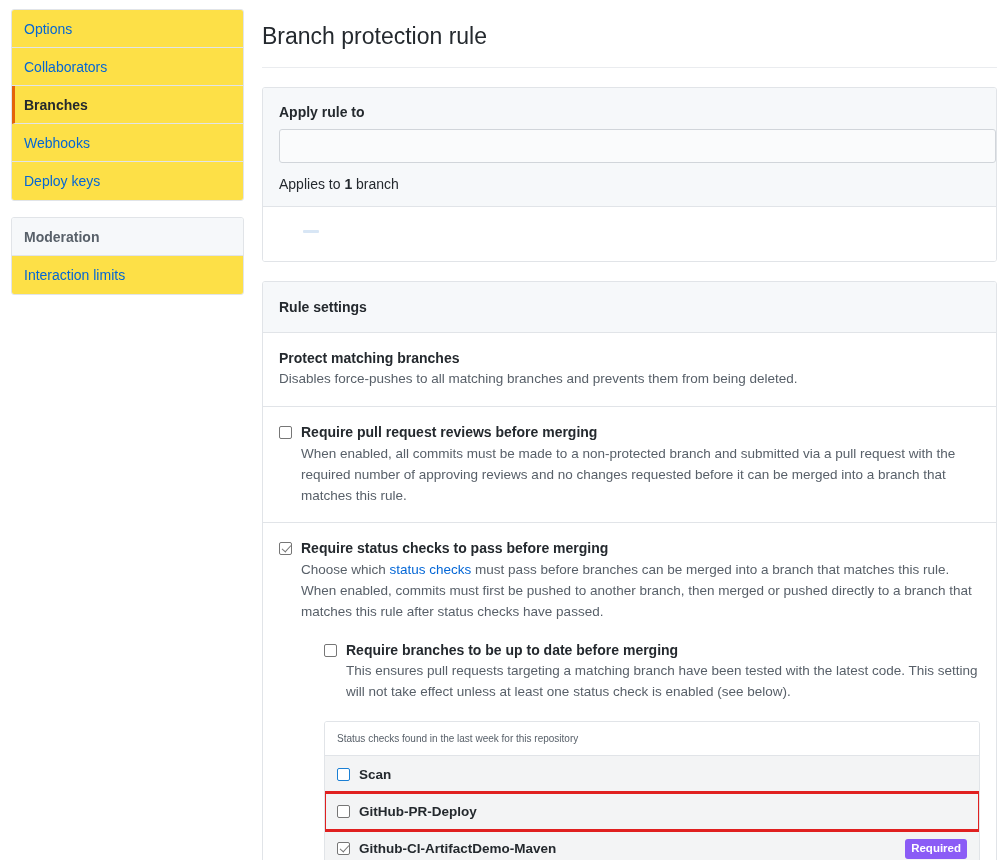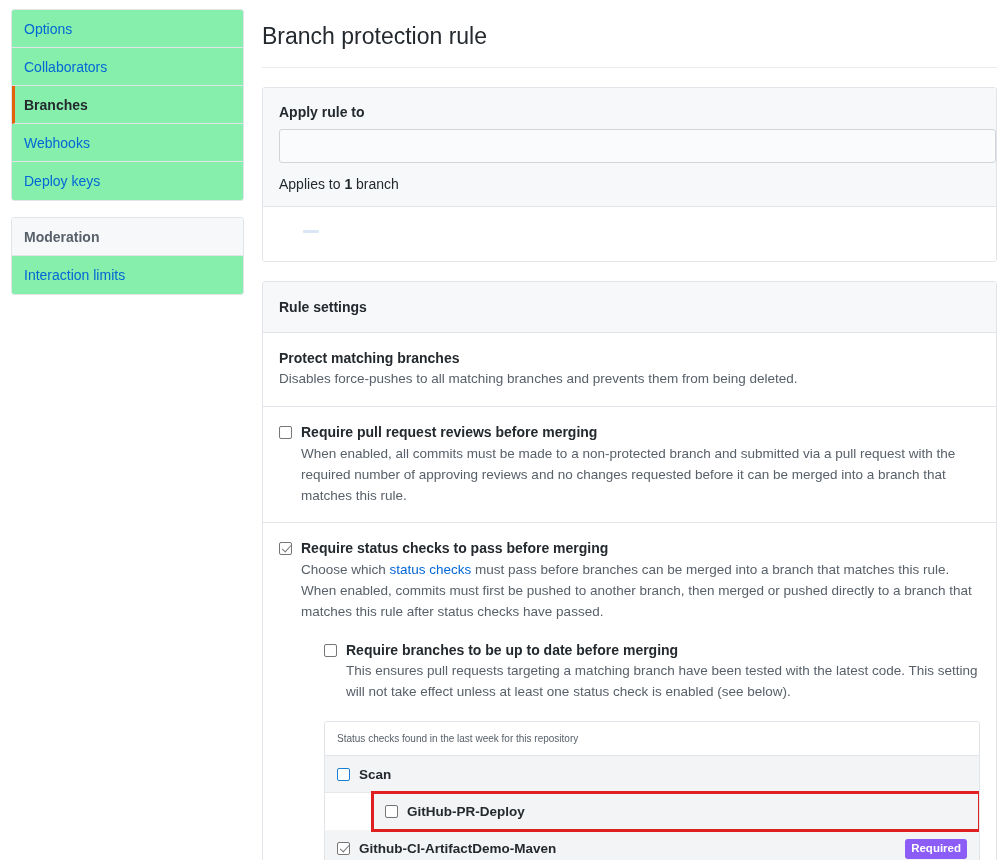--- a/index.html
+++ b/index.html
@@ -33,21 +33,21 @@
   }
   .menu-card + .menu-card { margin-top: 16px; }
   .menu-item {
     position: relative;
     height: 38px;
     line-height: 38px;
     padding-left: 12px;
     font-size: 14px;
     color: #0366d6;
     border-bottom: 1px solid #e1e4e8;
-    background: #86efac;
+    background: #fde047;
     cursor: pointer;
     white-space: nowrap;
     overflow: hidden;
   }
   .menu-item:last-child { border-bottom: none; }
   .menu-item.selected {
     color: #24292e;
     font-weight: bold;
     border-left: 3px solid #e36209;
     padding-left: 9px;
@@ -214,21 +214,20 @@
   .check-item .cb { margin-top: 0; }
   .check-name {
     font-size: 13.5px;
     font-weight: bold;
     color: #24292e;
   }
   .check-item.highlight {
     outline: 3px solid #e02020;
     outline-offset: -1px;
     z-index: 3;
-    margin-left: 48px;
   }
   .req-badge {
     margin-left: auto;
     background: #8b5cf6;
     color: #ffffff;
     font-size: 11.5px;
     font-weight: bold;
     padding: 2px 6px;
     border-radius: 3px;
     line-height: 1.35;

